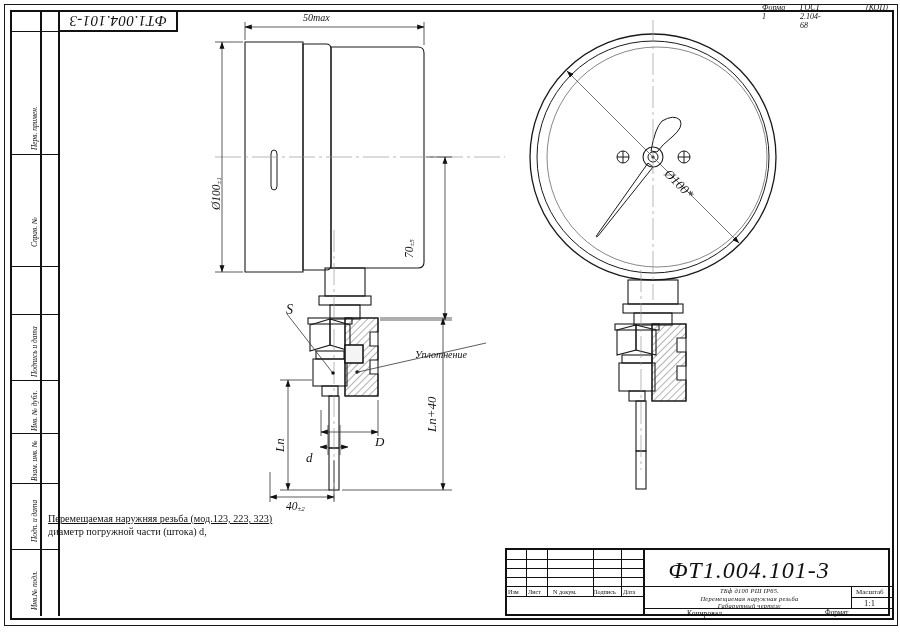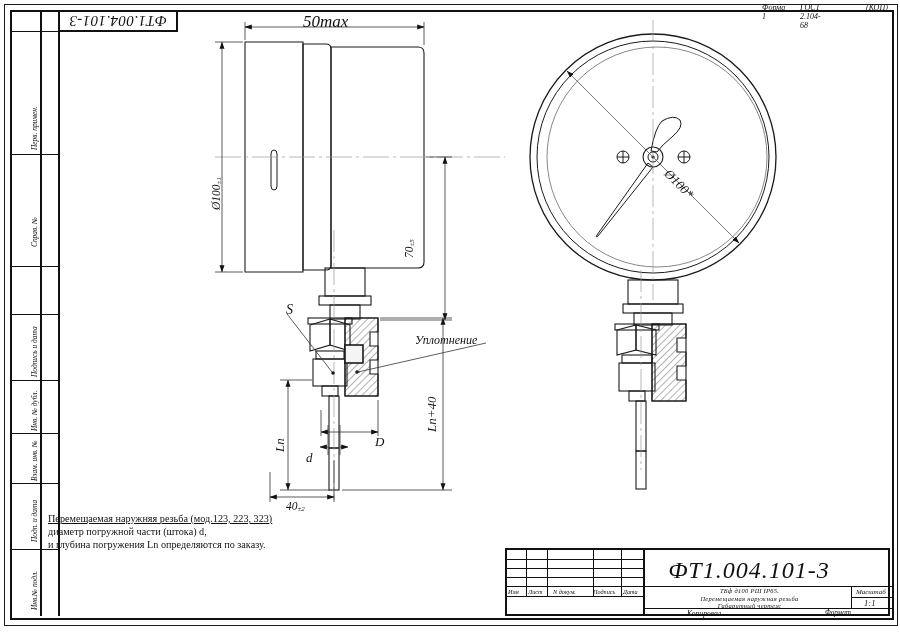--- a/index.html
+++ b/index.html
@@ -36,21 +36,21 @@
              border-right:2px solid #111;box-sizing:border-box;}
   #desig-text{position:absolute;left:0;top:0;width:120px;height:22px;
       display:flex;align-items:center;justify-content:center;
       font-family:"Liberation Serif",serif;font-style:italic;font-size:15px;
       letter-spacing:.4px;color:#111;}
 
   
   #title-block{left:505px;top:548px;width:385px;height:68px;box-sizing:border-box;
       border:2px solid #111;}
   .tb-line{position:absolute;background:#111;}
-  .tb-txt{position:absolute;font-family:"Liberation Serif",serif;font-style:italic;
+  .tb-txt{position:absolute;font-family:"Liberation Serif",serif;
       color:#111;white-space:nowrap;}
   #tb-desig{position:absolute;left:138px;top:2px;width:208px;height:36px;
       display:flex;align-items:center;justify-content:center;
       font-family:"Liberation Serif",serif;font-style:italic;font-size:24px;
       letter-spacing:1px;color:#111;}
   .tb-desc{position:absolute;left:140px;width:205px;text-align:center;font-size:6.4px;
       font-family:"Liberation Serif",serif;font-style:italic;color:#111;
       letter-spacing:.3px;}
 
   
@@ -247,21 +247,21 @@
 
     <g stroke="#333" stroke-width="0.8">
       <line x1="287" y1="314" x2="332" y2="372"></line>
       <circle cx="333" cy="373" r="1.7" fill="#111" stroke="none"></circle>
       <line x1="486" y1="343" x2="358" y2="372"></line>
       <circle cx="357" cy="372" r="1.7" fill="#111" stroke="none"></circle>
       <line x1="360" y1="372" x2="356" y2="372"></line>
     </g>
   </svg>
 
-  <div class="txt" style="left:303px;top:12px;font-size:17px;">50max</div>
+  <div class="txt" style="left:303px;top:12px;font-size:10px;">50max</div>
 
   <div class="txt rot90" style="left:210px;top:210px;font-size:11.5px;">
     <span>Ø100</span><span style="font-size:7px;vertical-align:-1px;">±1</span>
   </div>
 
   <div class="txt rot90" style="left:403px;top:258px;font-size:11.5px;">
     <span>70</span><span style="font-size:7px;vertical-align:-1px;">±5</span>
   </div>
 
   <div class="txt rot90" style="left:424px;top:432px;font-size:13px;">Ln+40</div>
@@ -271,28 +271,27 @@
   <div class="txt" style="left:306px;top:450px;font-size:13px;">d</div>
 
   <div class="txt" style="left:375px;top:434px;font-size:13px;">D</div>
 
   <div class="txt" style="left:286px;top:500px;font-size:11.5px;">
     <span>40</span><span style="font-size:7px;vertical-align:-1px;">±2</span>
   </div>
 
   <div class="txt" style="left:286px;top:302px;font-size:14px;">S</div>
 
-  <div class="txt" style="left:415px;top:333px;font-size:12px;font-style:italic;">Уплотнение</div>
+  <div class="txt" style="left:415px;top:349px;font-size:10px;font-style:italic;">Уплотнение</div>
 
   <div class="txt" style="left:672px;top:166px;font-size:13px;transform:rotate(45deg);transform-origin:0 0;">Ø100*</div>
 
   <div id="notes">
     <div class="u">Перемещаемая наружняя резьба (мод.123, 223, 323)</div>
     <div>диаметр погружной части (штока) d,</div>
-    <div>и глубина погружения Ln определяются по заказу.</div>
   </div>
 
   <div class="abs" id="title-block">
 
     <div class="tb-line" style="left:19px;top:0;width:1.4px;height:46px;"></div>
     <div class="tb-line" style="left:40px;top:0;width:1.4px;height:46px;"></div>
     <div class="tb-line" style="left:86px;top:0;width:1.4px;height:46px;"></div>
     <div class="tb-line" style="left:114px;top:0;width:1.4px;height:46px;"></div>
     <div class="tb-line" style="left:136px;top:0;width:1.8px;height:64px;"></div>
 

